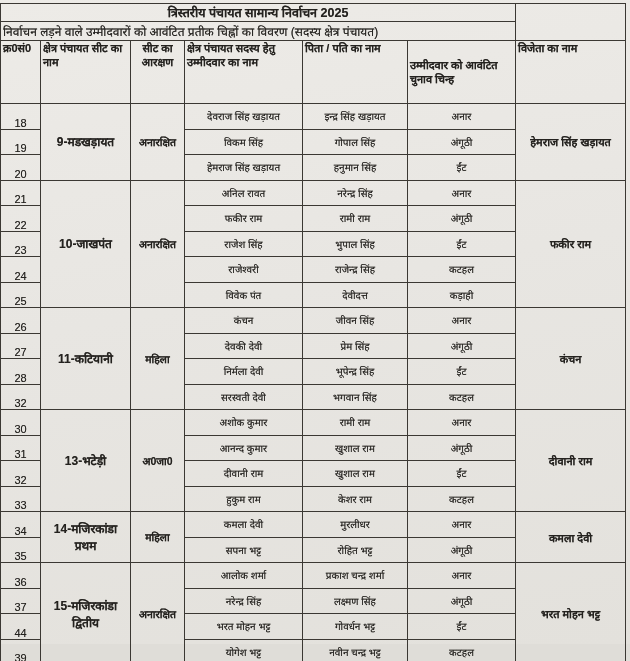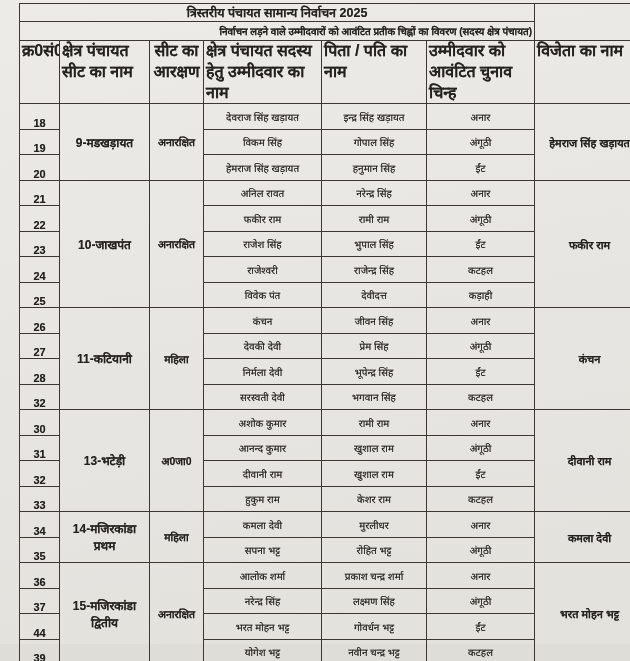--- a/index.html
+++ b/index.html
@@ -8,21 +8,21 @@
     width: 630px;
     height: 661px;
     overflow: hidden;
     background: #dfddd8;
     font-family: "Liberation Sans", "DejaVu Sans", sans-serif;
   }
   .page {
     width: 630px;
     height: 644px;
     box-sizing: border-box;
-    padding: 3px 2px 0 19px;
+    padding: 3px 2px 0 0;
     background: linear-gradient(170deg, #edebe7 0%, #e8e6e2 45%, #e3e1dc 100%);
   }
   table.sheet {
     width: 625px;
     border-collapse: collapse;
     table-layout: fixed;
     color: #24221f;
   }
   table.sheet td, table.sheet th {
     border: 1px solid #3b3833;
@@ -35,44 +35,44 @@
   tr.r-head   { height: 63px; }
   tr.data-row { height: 25.5px; }
 
   .title-cell {
     text-align: center;
     font-weight: 700;
     font-size: 12.5px;
     vertical-align: middle;
   }
   .sub-cell {
-    text-align: right;
-    font-weight: 700;
-    font-size: 10px;
+    text-align: left;
+    font-weight: 400;
+    font-size: 12px;
     vertical-align: middle;
   }
   .corner-cell { background: transparent; }
 
   th.colhead {
     font-weight: 700;
-    font-size: 16px;
+    font-size: 11px;
     line-height: 1.3;
     vertical-align: top;
     text-align: left;
     padding-top: 3px;
   }
   th.th-center { text-align: center; margin-top: 40px; }
   th.th-mid    { vertical-align: middle; text-align: left; }
 
   td.c-sl {
     text-align: center;
     vertical-align: bottom;
     padding-bottom: 3px;
     font-size: 11px;
-    font-weight: 700;
+    font-weight: 400;
   }
   td.c-seat {
     text-align: center;
     font-weight: 700;
     font-size: 12px;
     vertical-align: middle;
     padding-left: 2px;
   }
   td.c-res {
     text-align: center;

